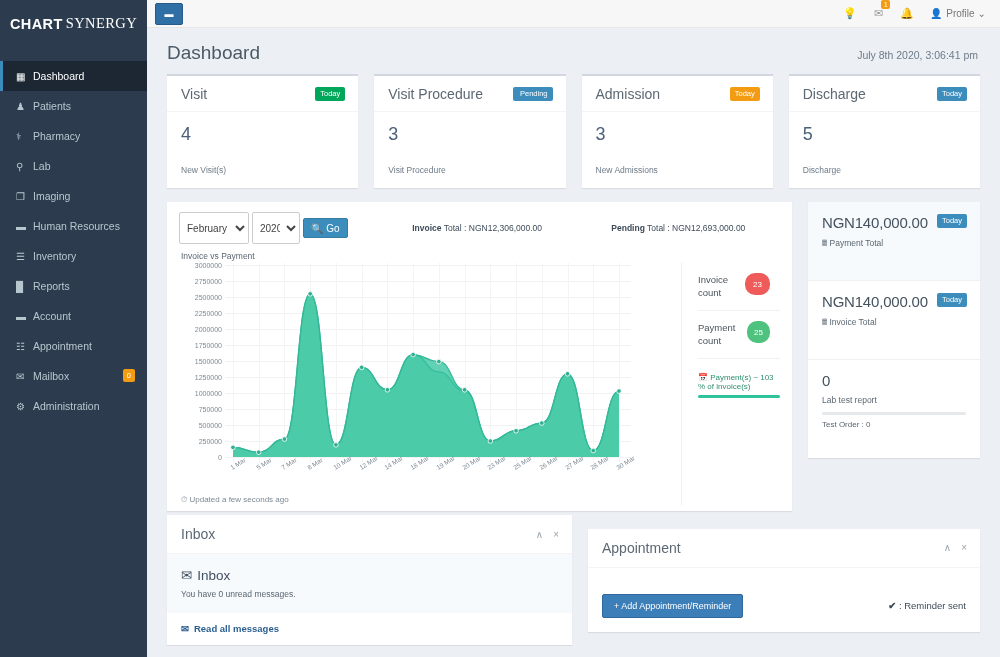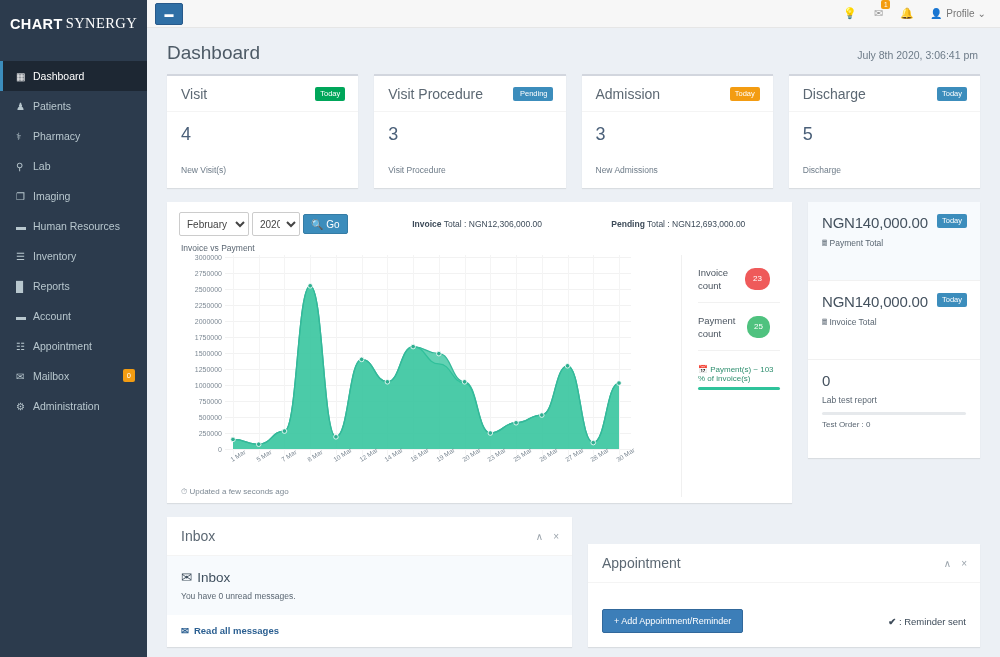--- a/index.html
+++ b/index.html
@@ -86,21 +86,21 @@
 
   
   .mid-row { display: flex; gap: 16px; margin-top: 14px; align-items: flex-start; }
   .chart-card {
     flex: 0 0 625px; background: #fff; box-shadow: 0 1px 1px rgba(0,0,0,.08);
     padding: 10px 12px 6px 12px;
   }
   .chart-toolbar { display: flex; align-items: center; }
   .sel {
     font-size: 10px; color: #444; border: 1px solid #ccc; background: #fff;
-    height: 24px; padding: 1px 3px; font-family: "Liberation Sans", sans-serif;
+    height: 32px; padding: 1px 3px; font-family: "Liberation Sans", sans-serif;
     border-radius: 2px; margin-right: 3px;
   }
   .sel.month { width: 70px; }
   .sel.year { width: 48px; }
   .go-btn {
     background: #3c8dbc; color: #fff; border: 1px solid #357ca5; border-radius: 2px;
     font-size: 10px; height: 20px; padding: 0 7px; cursor: pointer;
     font-family: "Liberation Sans", sans-serif;
   }
   .totals { flex: 1; display: flex; justify-content: space-around; padding-left: 30px; }
@@ -122,21 +122,21 @@
   .xaxis { position: relative; height: 26px; margin-left: 46px; }
   .xtick {
     position: absolute; top: 2px; font-size: 6.5px; color: #7d8994;
     transform: rotate(-32deg); transform-origin: left top; white-space: nowrap;
   }
   .chart-footer { font-size: 8px; color: #7d8994; margin-top: 6px; padding-left: 2px; }
 
   
   .counts { flex: 1; padding-left: 16px; border-left: 1px solid #f0f0f0; margin-left: 4px; }
   .count-row {
-    display: flex; align-items: center; justify-content: space-between;
+    display: flex; align-items: flex-start; justify-content: space-between;
     padding: 10px 10px 10px 0; border-bottom: 1px solid #f1f1f1; min-height: 48px;
   }
   .count-label { font-size: 9.5px; color: #4b5560; line-height: 13px; max-width: 62px; }
   .count-box {
     width: 30px; height: 22px; border-radius: 10px; color: #fff; font-size: 8px;
     display: flex; align-items: center; justify-content: center;
   }
   .pct-line { padding-top: 14px; }
   .pct-text { font-size: 8px; color: #2f8f6f; margin-bottom: 4px; }
   .pct-bar { height: 3px; background: #2fc39b; border-radius: 2px; }
@@ -145,21 +145,21 @@
   .side-col { flex: 1; background: #fff; box-shadow: 0 1px 1px rgba(0,0,0,.08); }
   .side-item { padding: 12px 14px 29px 14px; border-bottom: 1px solid #f1f1f1; position: relative; }
   .side-item.alt { background: #f7fafd; }
   .side-amt { font-size: 15px; color: #45525f; font-weight: 300; letter-spacing: -.2px; }
   .side-sub { font-size: 8.5px; color: #5a6672; margin-top: 6px; }
   .side-pill { position: absolute; top: 12px; right: 13px; }
   .mini-bar { height: 3px; background: #e6e9ec; border-radius: 2px; margin: 7px 0 5px 0; }
   .side-note { font-size: 8px; color: #5a6672; }
 
   
-  .bot-row { display: flex; gap: 16px; margin-top: 14px; align-items: flex-end; }
+  .bot-row { display: flex; gap: 16px; margin-top: 4px; align-items: center; }
   .panel { background: #fff; box-shadow: 0 1px 1px rgba(0,0,0,.08); }
   .panel.inbox { flex: 0 0 405px; }
   .panel.appt { flex: 1; }
   .panel-head {
     display: flex; align-items: center; justify-content: space-between;
     padding: 11px 13px 11px 14px; border-bottom: 1px solid #f4f4f4;
   }
   .panel-title { font-size: 14px; color: #5c6873; font-weight: normal; }
   .panel-tools { display: flex; gap: 10px; color: #9aa3ab; font-size: 10px; }
   .panel-tools span { cursor: pointer; }

